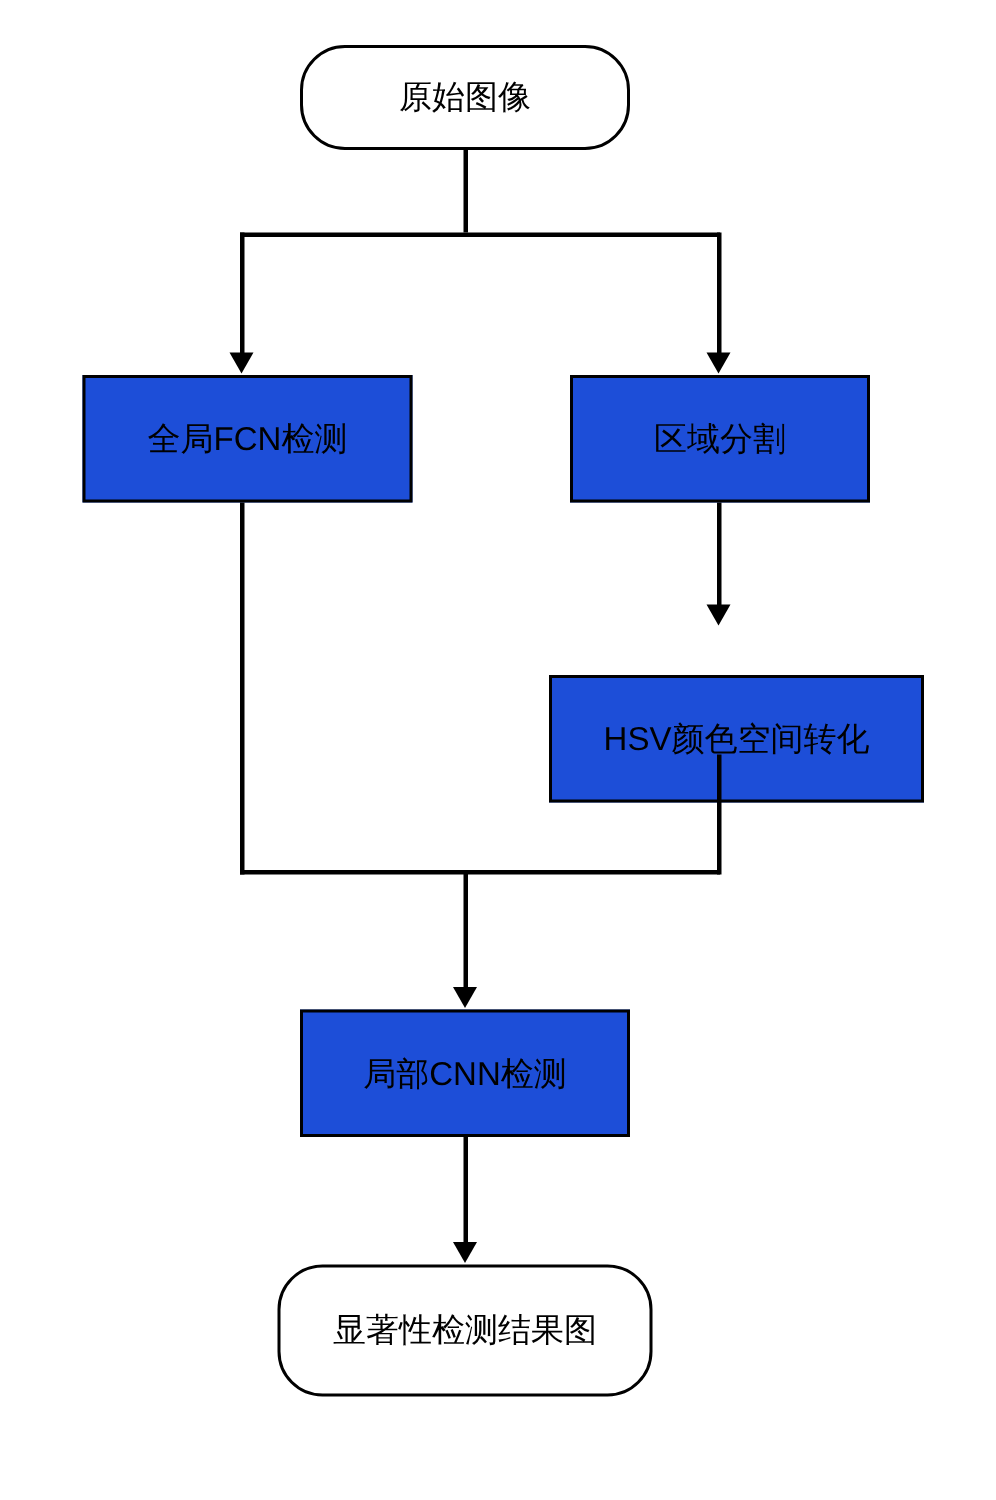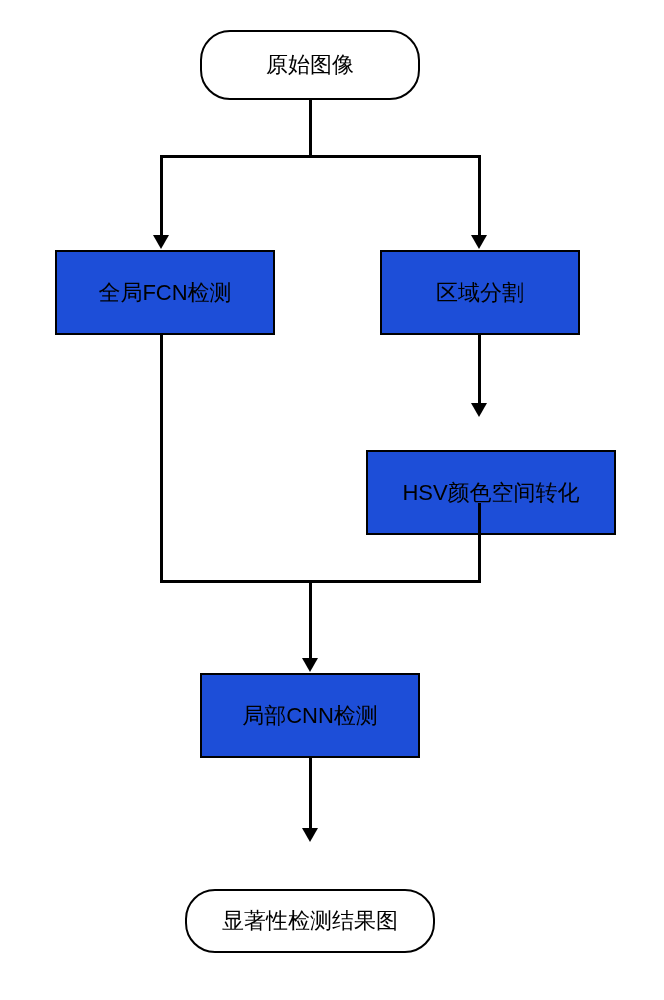--- a/index.html
+++ b/index.html
@@ -86,15 +86,15 @@
 <div class="line" style="left:309px; top:580px; width:3px; height:80px;"></div>
 <div class="arrow-down" style="left:302px; top:658px;"></div>
 
 <div class="rect-box" style="left:200px; top:673px; width:220px; height:85px;text-align:center;">
   <span>局部CNN检测</span>
 </div>
 
 <div class="line" style="left:309px; top:758px; width:3px; height:72px;"></div>
 <div class="arrow-down" style="left:302px; top:828px;"></div>
 
-<div class="rounded-box" style="left:185px; top:843px; width:250px; height:64px;margin-top:46px;">
+<div class="rounded-box" style="left:185px; top:843px; width:250px; height:88px;">
   <span>显著性检测结果图</span>
 </div>
 
 </body></html>

